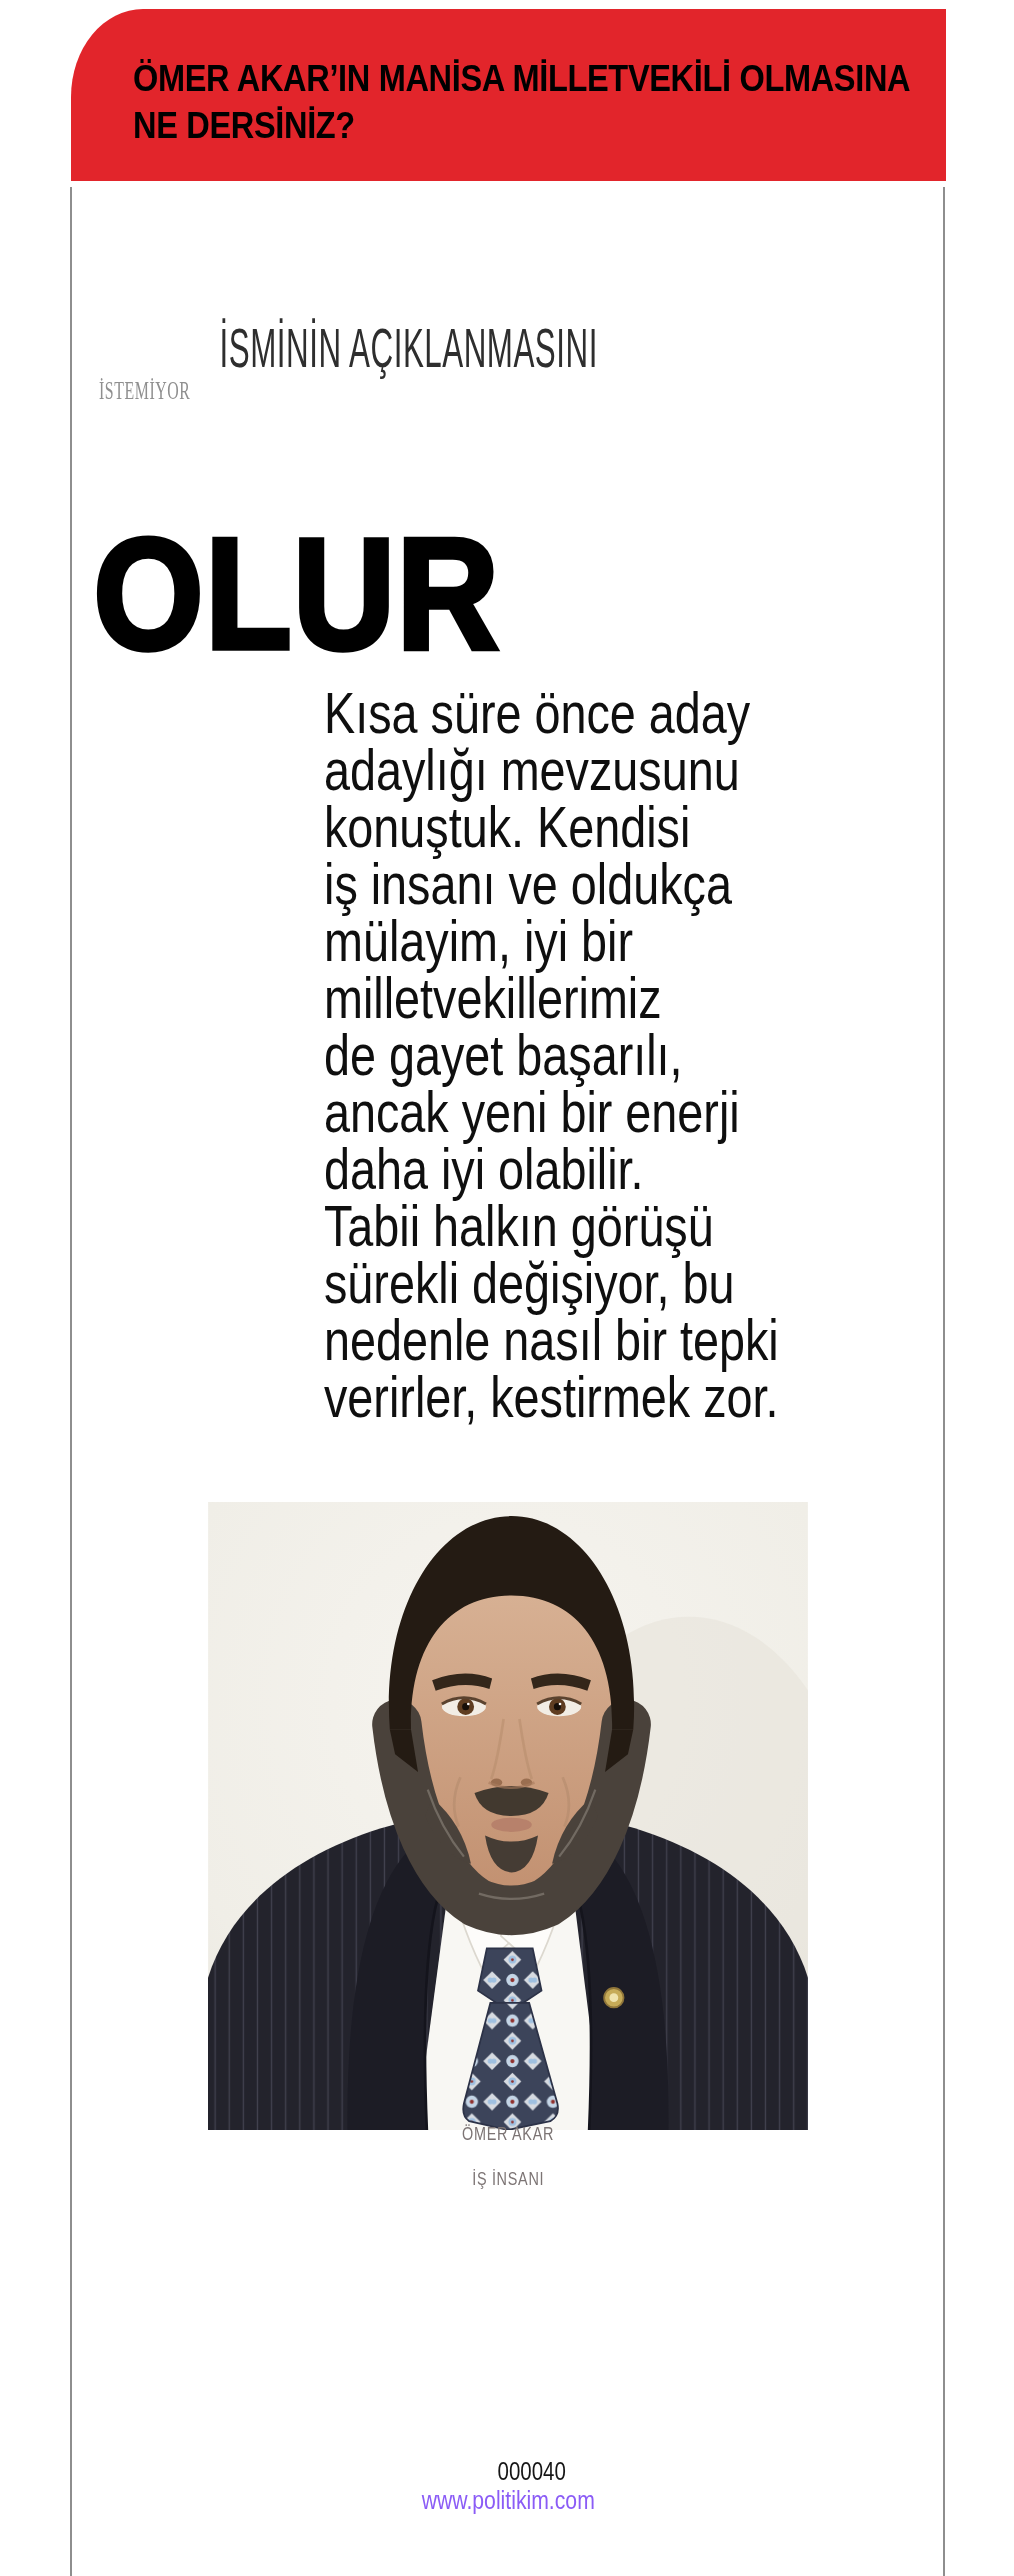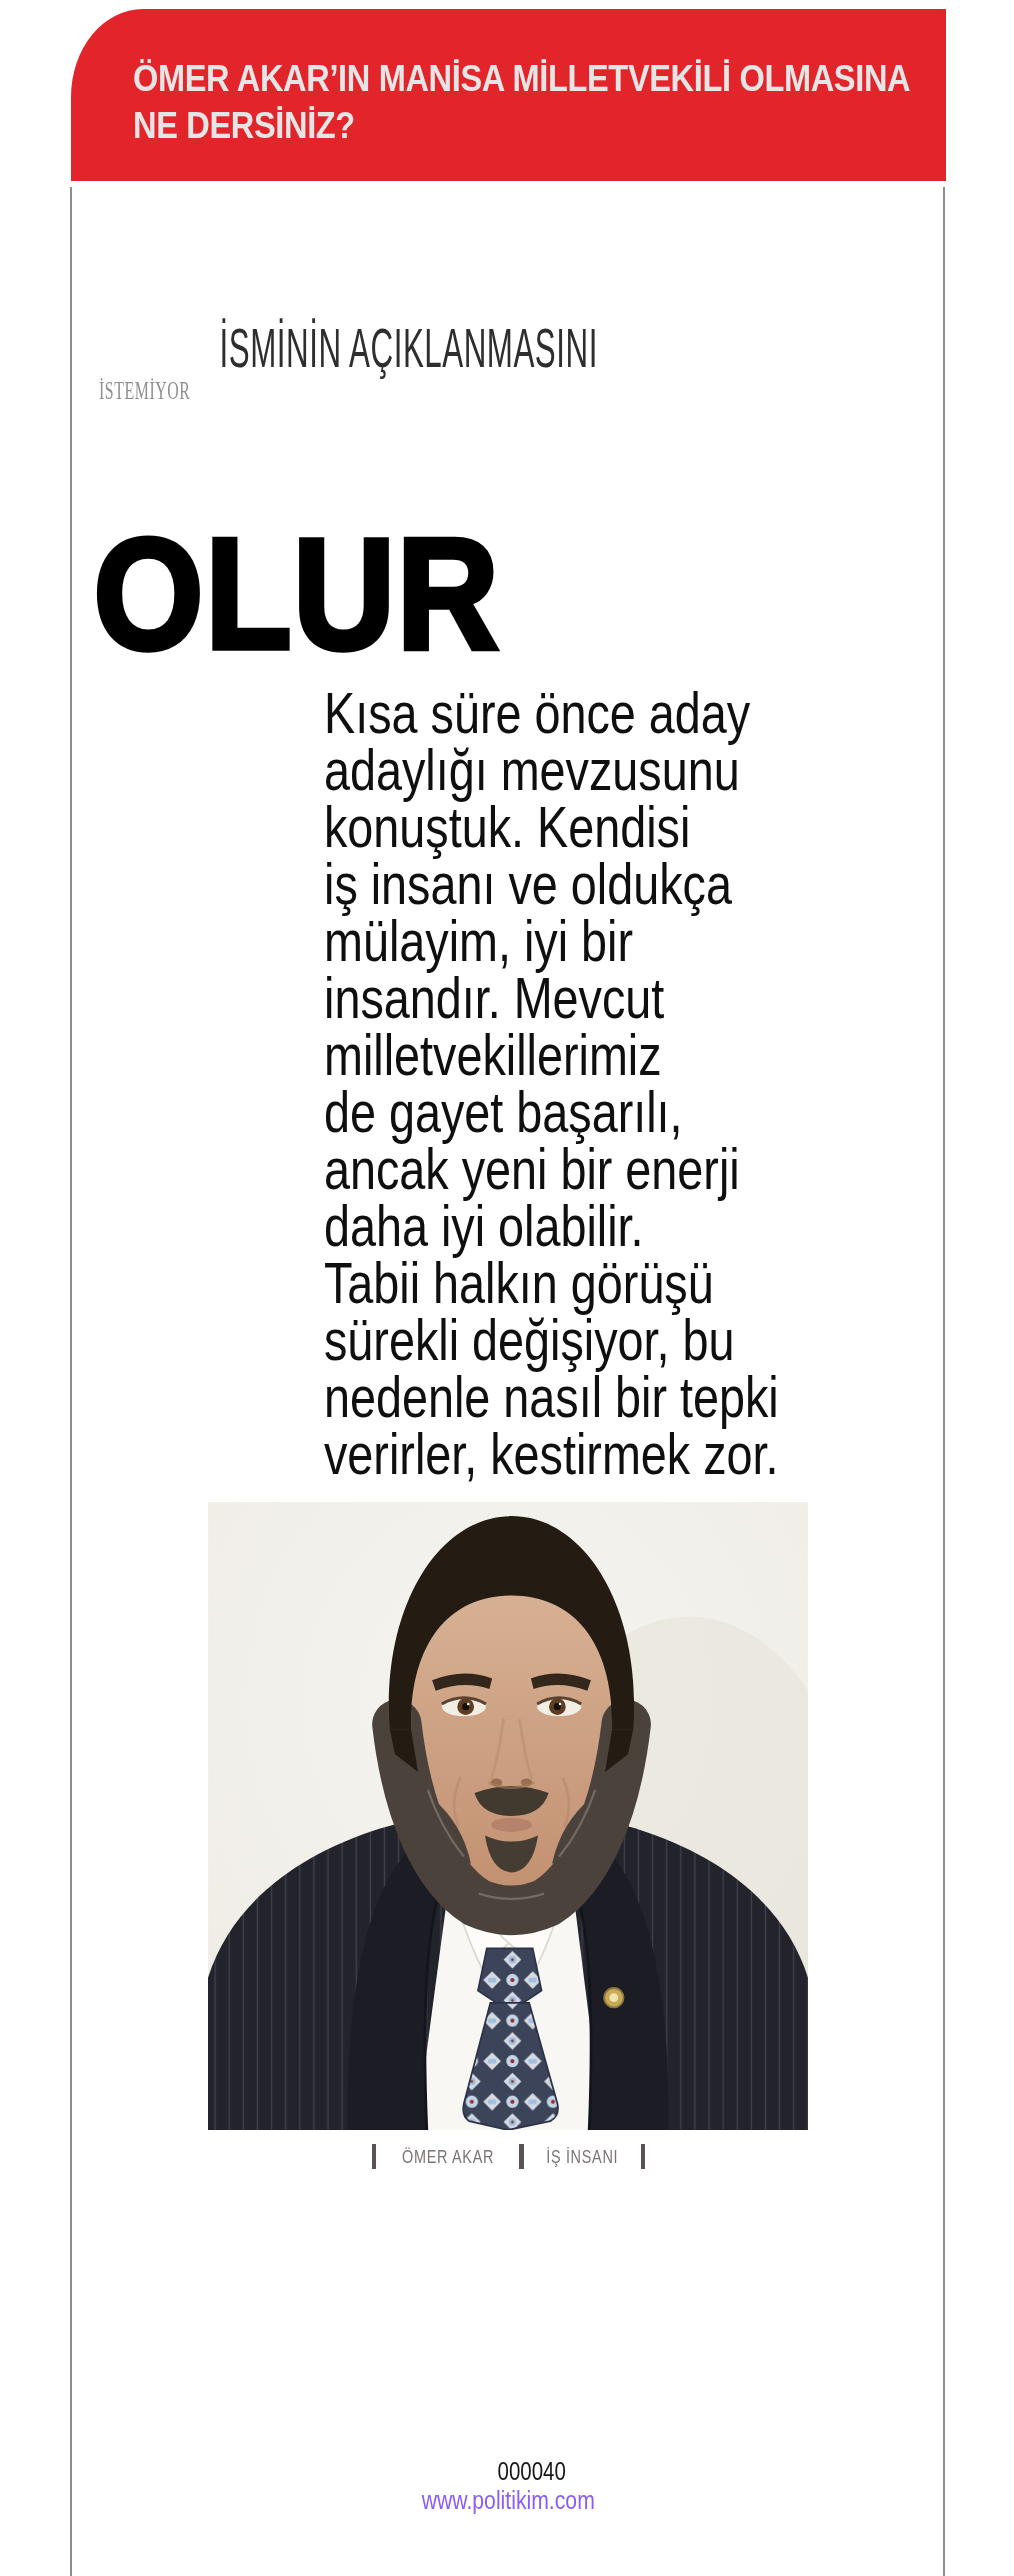--- a/index.html
+++ b/index.html
@@ -7,21 +7,21 @@
     position:relative;width:1015px;height:2576px;background:#ffffff;overflow:hidden;
     font-family:"Liberation Sans", sans-serif;
   }
   
   .banner{
     position:absolute;left:71px;top:8.8px;width:875px;height:172px;
     background:#e2252b;border-top-left-radius:72px 88px;box-sizing:border-box;
     padding:46px 0 0 62px;
   }
   .banner .bline{
-    font-weight:bold;font-size:37px;line-height:47px;color:#e5e5e5;
+    font-weight:bold;font-size:37px;line-height:47px;color:#000000;
     letter-spacing:-0.4px;white-space:nowrap;
   }
   .banner .bline > span{display:inline-block;transform:scaleX(0.88);transform-origin:0 50%;}
   
   .rule{position:absolute;top:187px;width:1.8px;height:2389px;background:#8e8e8e;}
   .rule-left{left:70px;}
   .rule-right{left:943px;}
   
   .anon{position:absolute;left:71px;top:320px;width:875px;text-align:left;}
   .anon-1{font-size:56px;line-height:55px;color:#2e2e2e;font-weight:200;white-space:nowrap;}
@@ -37,21 +37,21 @@
   .headline > span{display:inline-block;transform:scaleX(0.90);}
   
   .article{position:absolute;left:324px;top:685px;font-size:57px;line-height:57px;color:#0f0f0f;}
   .article .ln{white-space:nowrap;height:57px;}
   .article .ln > span{display:inline-block;transform:scaleX(0.82);transform-origin:0 50%;}
   
   .photo{position:absolute;left:208px;top:1502px;width:600px;height:628px;margin:0;}
   
   .caption{
     position:absolute;left:71px;top:2143px;width:875px;height:26.5px;
-    display:flex;justify-content:center;align-items:center;gap:12.4px;
+    display:flex;justify-content:center;align-items:center;gap:12.4px;flex-direction:column;
   }
   .cap-bar{width:4.4px;height:25px;background:#5b5353;}
   .cap-label{font-size:18.5px;line-height:19.4px;color:#7c7474;white-space:nowrap;}
   .cap-label > span{display:inline-block;transform:scaleX(0.78);letter-spacing:0.9px;}
   
   .footer{position:absolute;left:71px;top:2457px;width:875px;text-align:center;}
   .f-code{font-size:25.6px;line-height:29px;color:#161616;white-space:nowrap;padding-left:46px;}
   .f-code > span{display:inline-block;transform:scaleX(0.80);}
   .f-site{font-size:26.5px;line-height:28px;color:#8b5cf6;white-space:nowrap;}
   .f-site > span{display:inline-block;transform:scaleX(0.80);}
@@ -75,21 +75,20 @@
   </div>
 
   <div class="headline"><span>OLUR</span></div>
 
   <div class="article">
     <div class="ln"><span>Kısa süre önce aday</span></div>
     <div class="ln"><span>adaylığı mevzusunu</span></div>
     <div class="ln"><span>konuştuk. Kendisi</span></div>
     <div class="ln"><span>iş insanı ve oldukça</span></div>
     <div class="ln"><span>mülayim, iyi bir</span></div>
-    <div class="ln"><span>insandır. Mevcut</span></div>
     <div class="ln"><span>milletvekillerimiz</span></div>
     <div class="ln"><span>de gayet başarılı,</span></div>
     <div class="ln"><span>ancak yeni bir enerji</span></div>
     <div class="ln"><span>daha iyi olabilir.</span></div>
     <div class="ln"><span>Tabii halkın görüşü</span></div>
     <div class="ln"><span>sürekli değişiyor, bu</span></div>
     <div class="ln"><span>nedenle nasıl bir tepki</span></div>
     <div class="ln"><span>verirler, kestirmek zor.</span></div>
   </div>
 

